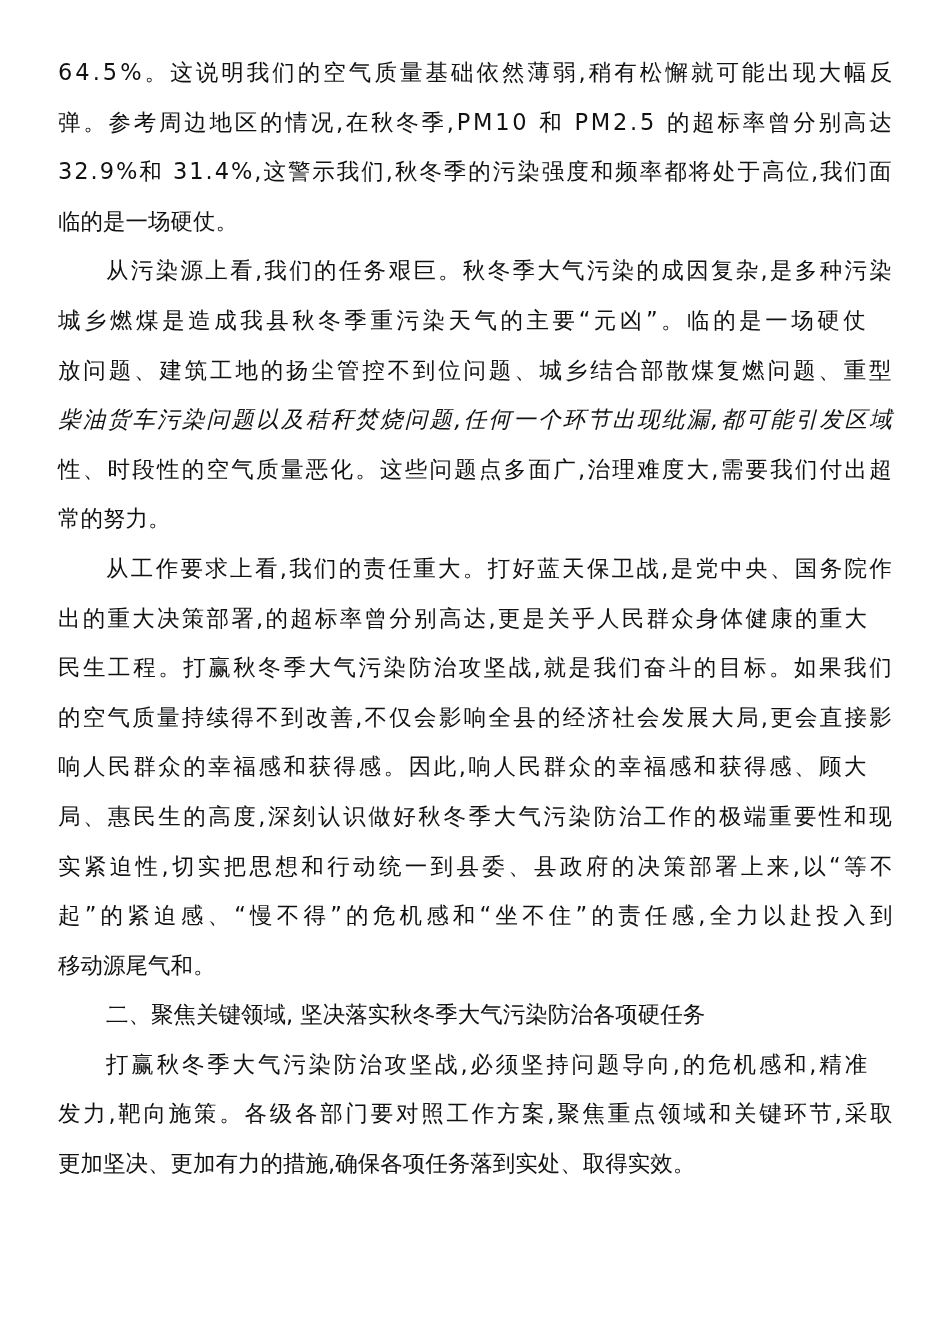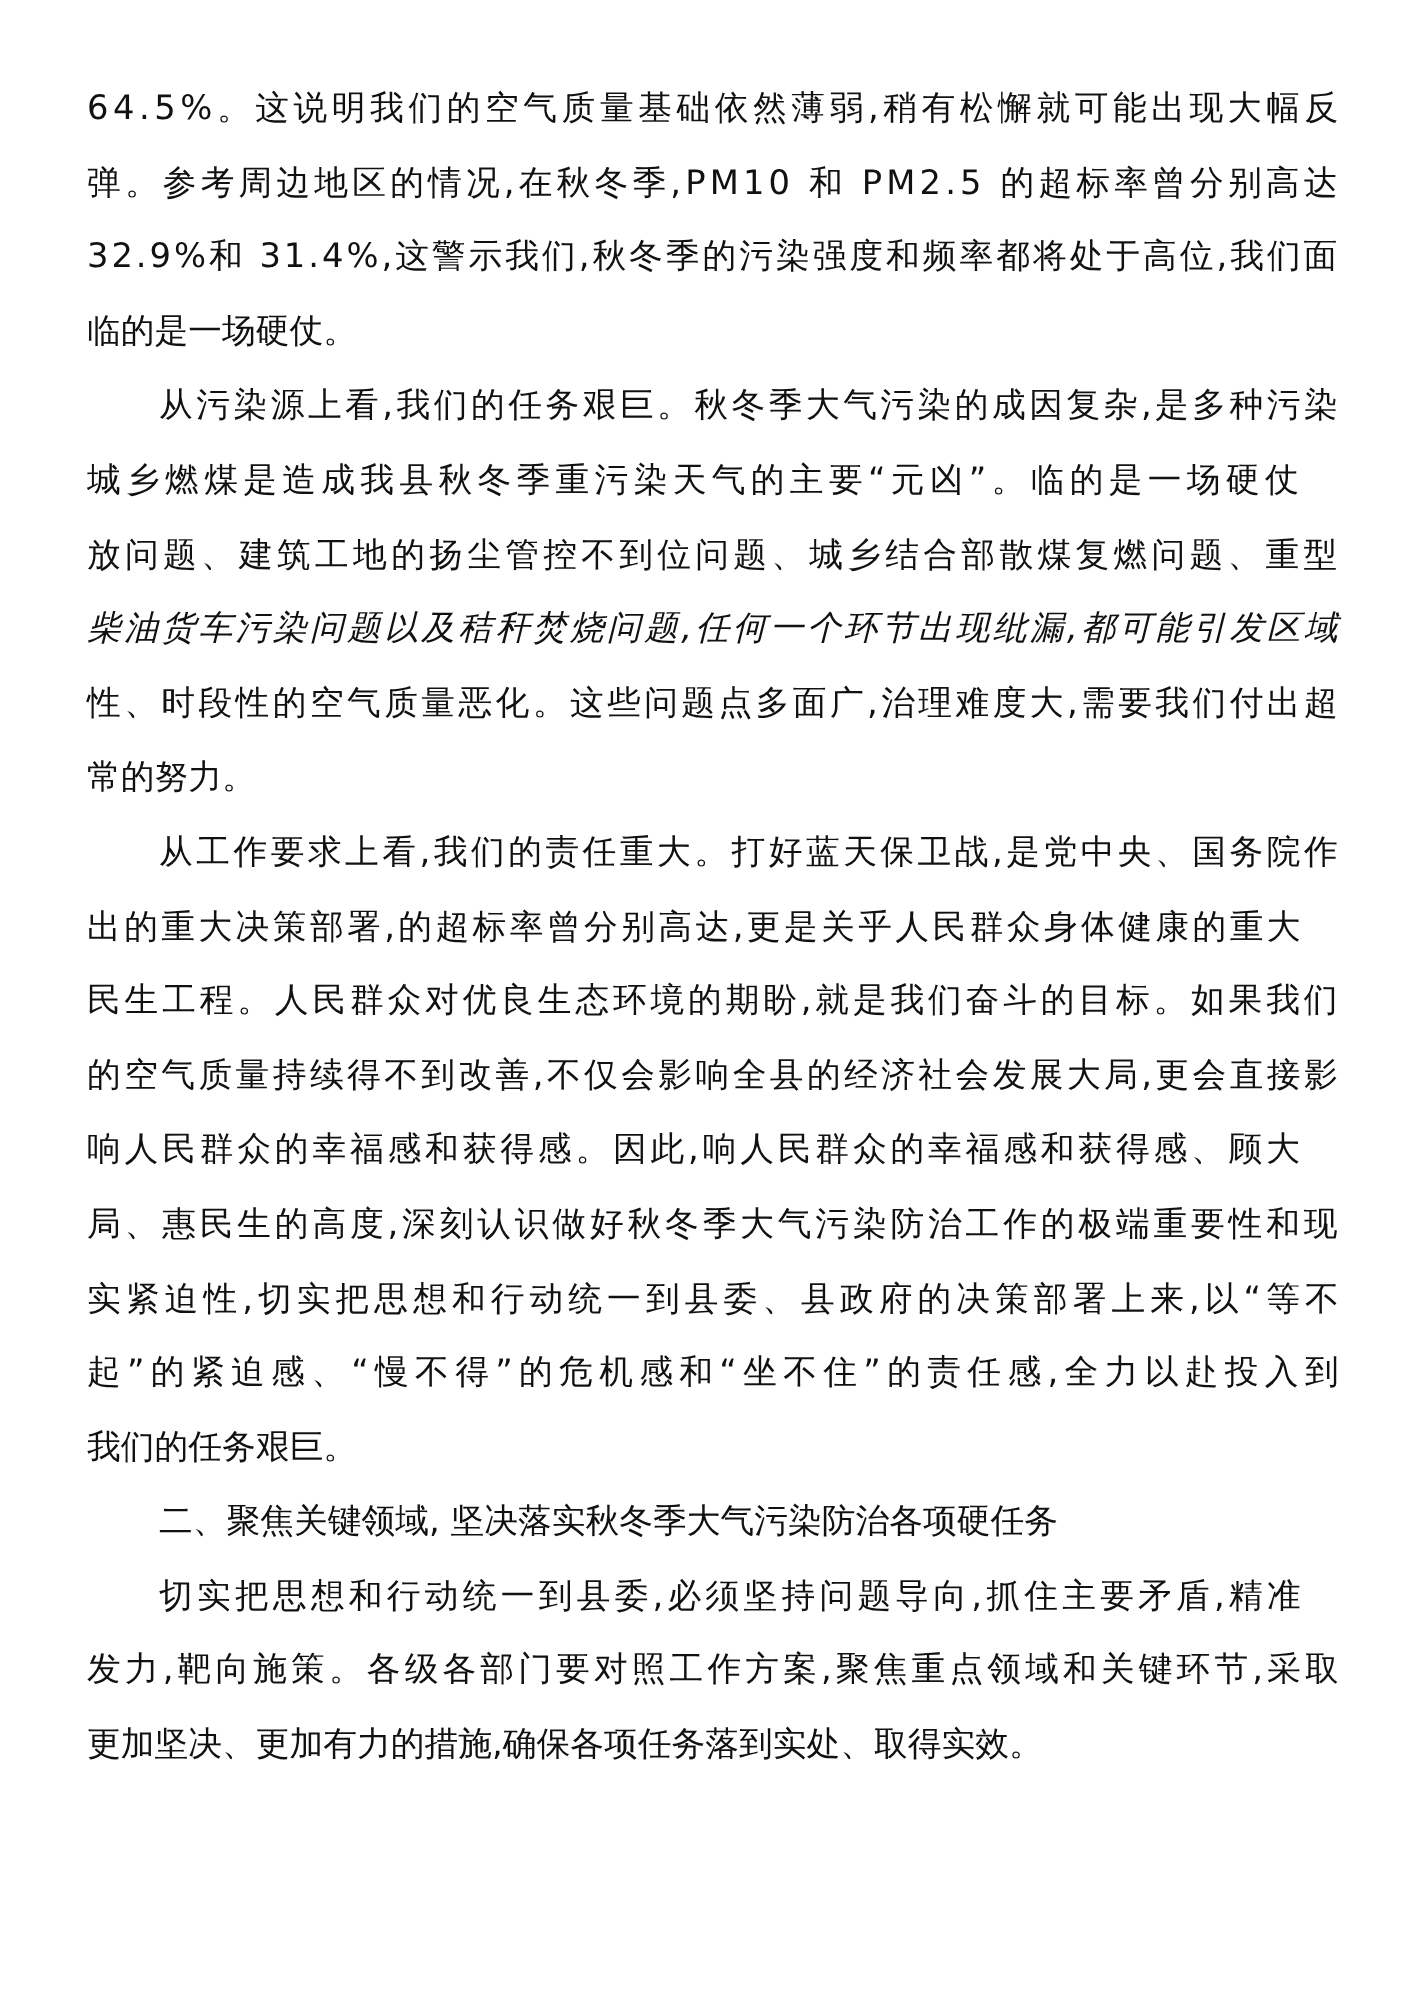--- a/index.html
+++ b/index.html
@@ -60,51 +60,51 @@
   </div>
 
   <div class="para">
     <div class="line indent">
         <span style="letter-spacing: 2.3125px;">从工作要求上看,我们的责任重大。打好蓝天保卫战,是党中央、国务院作</span>
       </div>
     <div class="line">
         <span style="letter-spacing: 2.26471px;">出的重大决策部署,的超标率曾分别高达,更是关乎人民群众身体健康的重大</span>
       </div>
     <div class="line">
-        <span style="letter-spacing: 2.54545px;">民生工程。人民群众对优良生态环境的期盼,就是我们奋斗的目标。如果我们</span>
+        <span style="letter-spacing: 2.54545px;">民生工程。打赢秋冬季大气污染防治攻坚战,就是我们奋斗的目标。如果我们</span>
       </div>
     <div class="line">
         <span style="letter-spacing: 2.26471px;">的空气质量持续得不到改善,不仅会影响全县的经济社会发展大局,更会直接影</span>
       </div>
     <div class="line">
         <span style="letter-spacing: 2.54545px;">响人民群众的幸福感和获得感。因此,响人民群众的幸福感和获得感、顾大</span>
       </div>
     <div class="line">
         <span style="letter-spacing: 2.54545px;">局、惠民生的高度,深刻认识做好秋冬季大气污染防治工作的极端重要性和现</span>
       </div>
     <div class="line">
         <span style="letter-spacing: 3.36364px;">实紧迫性,切实把思想和行动统一到县委、县政府的决策部署上来,以“等不</span>
       </div>
     <div class="line">
         <span style="letter-spacing: 4.21212px;">起”的紧迫感、“慢不得”的危机感和“坐不住”的责任感,全力以赴投入到</span>
       </div>
     <div class="line last">
-        <span>我们的任务艰巨。</span>
+        <span>移动源尾气和。</span>
       </div>
   </div>
 
   <div class="para">
     <div class="line indent last">
         <span>二、聚焦关键领域, 坚决落实秋冬季大气污染防治各项硬任务</span>
       </div>
   </div>
 
   <div class="para">
     <div class="line indent">
-        <span style="letter-spacing: 2.8125px;">切实把思想和行动统一到县委,必须坚持问题导向,抓住主要矛盾,精准</span>
+        <span style="letter-spacing: 2.8125px;">打赢秋冬季大气污染防治攻坚战,必须坚持问题导向,的危机感和,精准</span>
       </div>
     <div class="line">
         <span style="letter-spacing: 2.73529px;">发力,靶向施策。各级各部门要对照工作方案,聚焦重点领域和关键环节,采取</span>
       </div>
     <div class="line last">
         <span>更加坚决、更加有力的措施,确保各项任务落到实处、取得实效。</span>
       </div>
   </div>
 
 </div>

